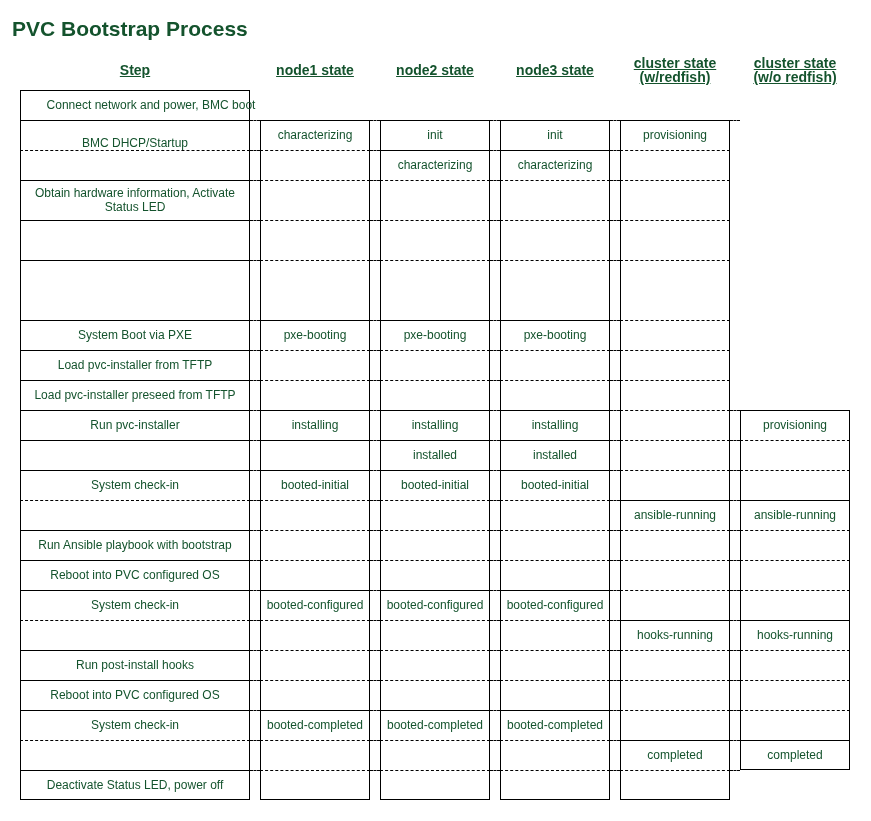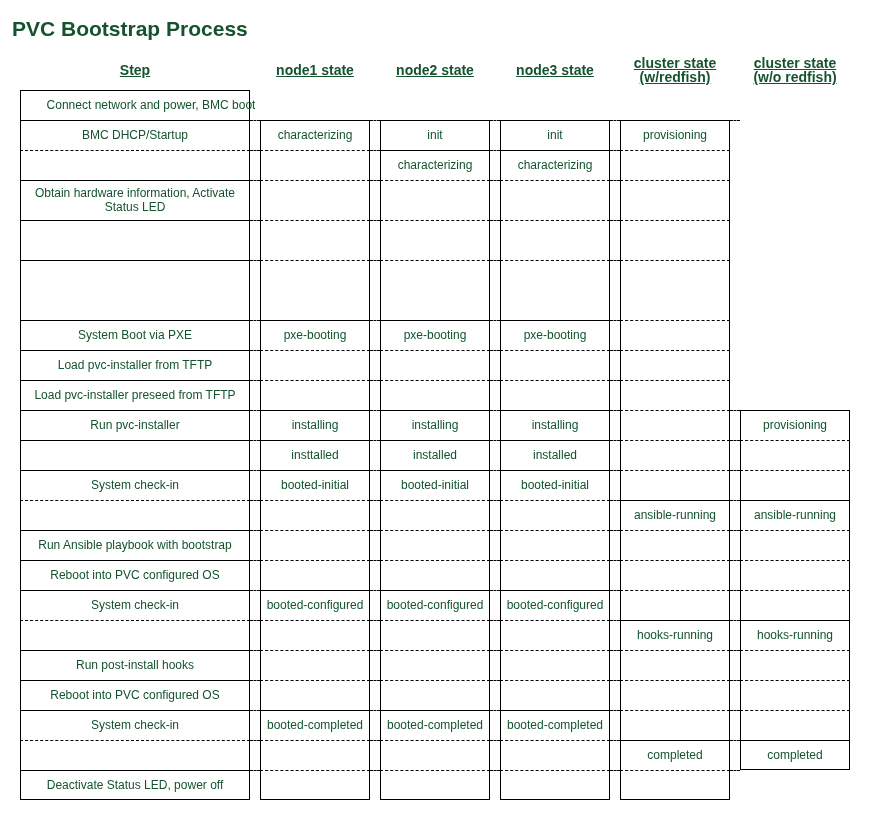--- a/index.html
+++ b/index.html
@@ -95,21 +95,21 @@
     <div class="hline solid" style="left: 20px; top: 530px; width: 230px;"></div>
     <div class="hline solid" style="left: 20px; top: 560px; width: 230px;"></div>
     <div class="hline solid" style="left: 20px; top: 590px; width: 230px;"></div>
     <div class="hline dashed" style="left: 20px; top: 620px; width: 230px;"></div>
     <div class="hline solid" style="left: 20px; top: 650px; width: 230px;"></div>
     <div class="hline solid" style="left: 20px; top: 680px; width: 230px;"></div>
     <div class="hline solid" style="left: 20px; top: 710px; width: 230px;"></div>
     <div class="hline dashed" style="left: 20px; top: 740px; width: 230px;"></div>
     <div class="hline solid" style="left: 20px; top: 770px; width: 230px;"></div>
     <div class="cell" style="left: 20px; top: 90px; width: 262px; height: 30px;">Connect network and power, BMC boot</div>
-    <div class="cell" style="left: 20px; top: 120px; width: 230px; height: 30px;">BMC DHCP/Startup</div>
+    <div class="cell" style="left: 20px; top: 128px; width: 230px; height: 30px;">BMC DHCP/Startup</div>
     <div class="cell" style="left: 20px; top: 180px; width: 230px; height: 40px;">Obtain hardware information, Activate
 Status LED</div>
     <div class="cell" style="left: 20px; top: 320px; width: 230px; height: 30px;">System Boot via PXE</div>
     <div class="cell" style="left: 20px; top: 350px; width: 230px; height: 30px;">Load pvc-installer from TFTP</div>
     <div class="cell" style="left: 20px; top: 410px; width: 230px; height: 30px;">Run pvc-installer</div>
     <div class="cell" style="left: 20px; top: 380px; width: 230px; height: 30px;">Load pvc-installer preseed from TFTP</div>
     <div class="cell" style="left: 20px; top: 470px; width: 230px; height: 30px;">System check-in</div>
     <div class="cell" style="left: 20px; top: 530px; width: 230px; height: 30px;">Run Ansible playbook with bootstrap</div>
     <div class="cell" style="left: 20px; top: 560px; width: 230px; height: 30px;">Reboot into PVC configured OS</div>
     <div class="cell" style="left: 20px; top: 590px; width: 230px; height: 30px;">System check-in</div>
@@ -134,21 +134,20 @@
     <div class="hline solid" style="left: 260px; top: 590px; width: 110px;"></div>
     <div class="hline dashed" style="left: 260px; top: 620px; width: 110px;"></div>
     <div class="hline dashed" style="left: 260px; top: 650px; width: 110px;"></div>
     <div class="hline dashed" style="left: 260px; top: 680px; width: 110px;"></div>
     <div class="hline solid" style="left: 260px; top: 710px; width: 110px;"></div>
     <div class="hline dashed" style="left: 260px; top: 740px; width: 110px;"></div>
     <div class="hline dashed" style="left: 260px; top: 770px; width: 110px;"></div>
     <div class="cell" style="left: 260px; top: 120px; width: 110px; height: 30px;">characterizing</div>
     <div class="cell" style="left: 260px; top: 320px; width: 110px; height: 30px;">pxe-booting</div>
     <div class="cell" style="left: 260px; top: 410px; width: 110px; height: 30px;">installing</div>
-    <div class="cell" style="left: 260px; top: 440px; width: 110px; height: 30px;">insttalled</div>
     <div class="cell" style="left: 260px; top: 470px; width: 110px; height: 30px;">booted-initial</div>
     <div class="cell" style="left: 260px; top: 590px; width: 110px; height: 30px;">booted-configured</div>
     <div class="cell" style="left: 260px; top: 710px; width: 110px; height: 30px;">booted-completed</div>
     <div class="box" style="left: 380px; top: 120px; width: 110px; height: 680px;"></div>
     <div class="hline solid" style="left: 380px; top: 150px; width: 110px;"></div>
     <div class="hline dashed" style="left: 380px; top: 180px; width: 110px;"></div>
     <div class="hline dashed" style="left: 380px; top: 220px; width: 110px;"></div>
     <div class="hline dashed" style="left: 380px; top: 260px; width: 110px;"></div>
     <div class="hline solid" style="left: 380px; top: 320px; width: 110px;"></div>
     <div class="hline dashed" style="left: 380px; top: 350px; width: 110px;"></div>

